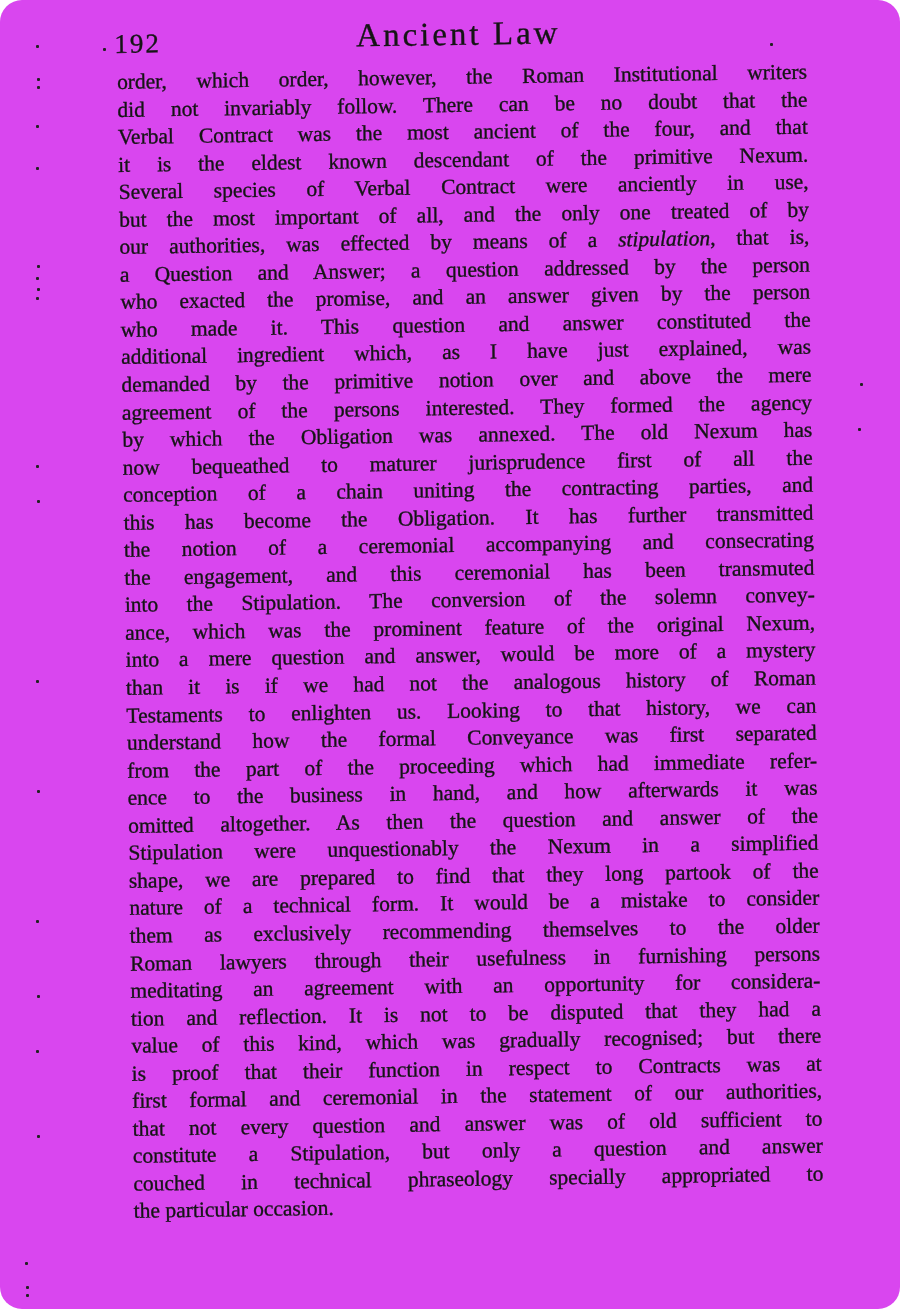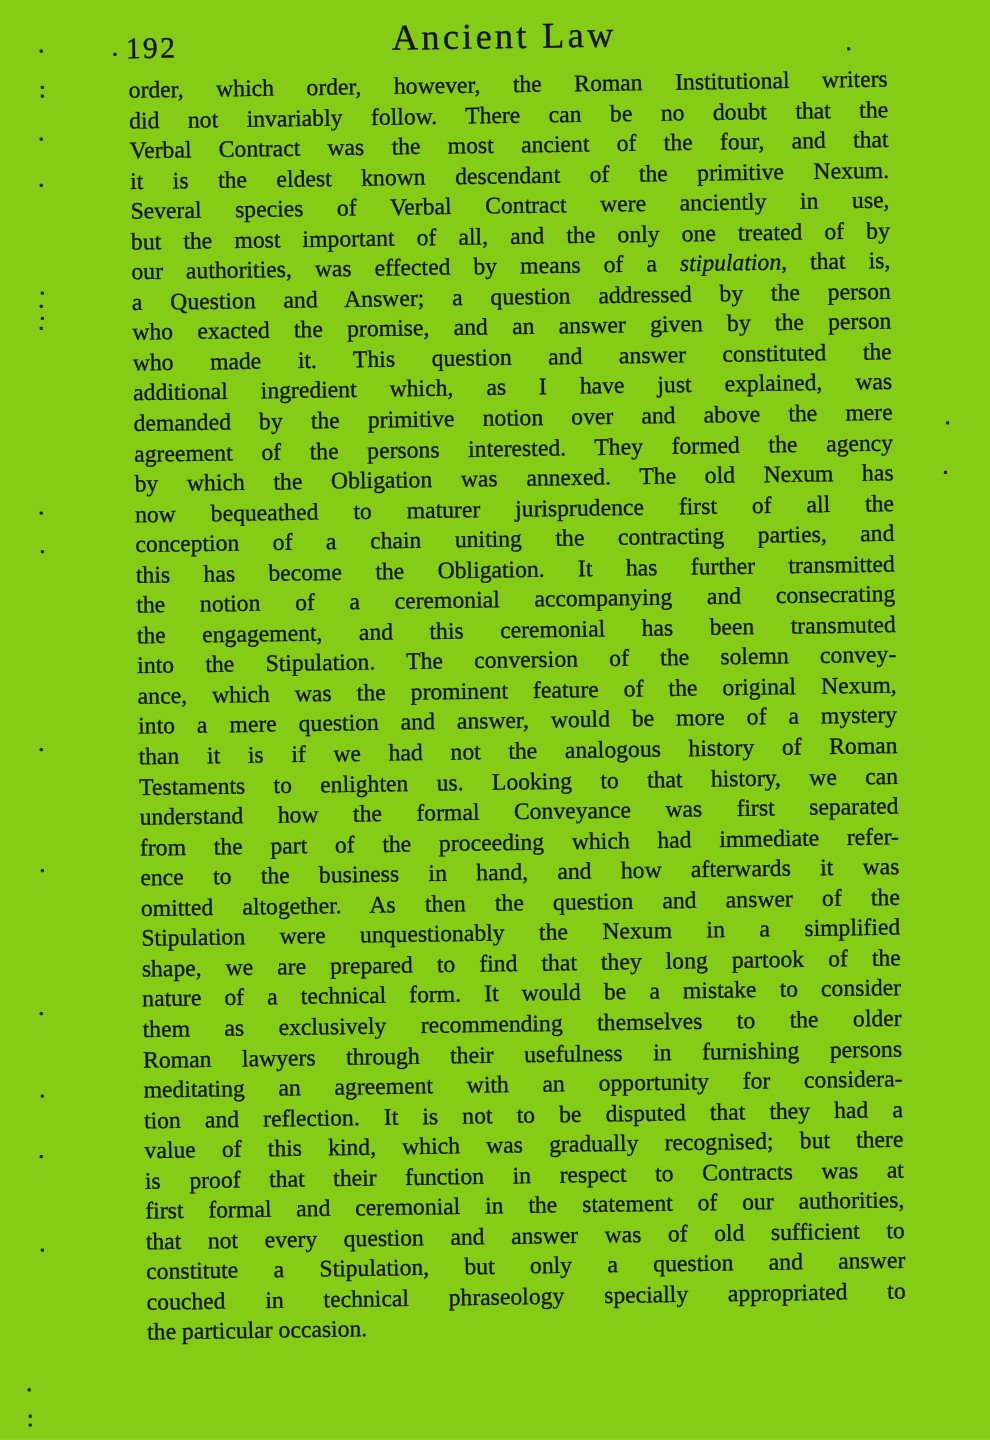--- a/index.html
+++ b/index.html
@@ -11,21 +11,22 @@
     width: 900px;
     height: 1309px;
     position: relative;
     overflow: hidden;
     font-family: "Liberation Serif", "DejaVu Serif", serif;
     color: #151515;
   }
   .scan-page {
     position: absolute;
     inset: 0;
-    background: #84cc16;
+    background: #d946ef;
+    border-radius: 22px;
   }
   .tilt-wrap {
     position: absolute;
     inset: 0;
     transform: rotate(-0.85deg);
     transform-origin: 50% 42%;
   }
   .ink {
     -webkit-text-stroke: 0.35px currentColor;
     text-rendering: optimizeLegibility;

